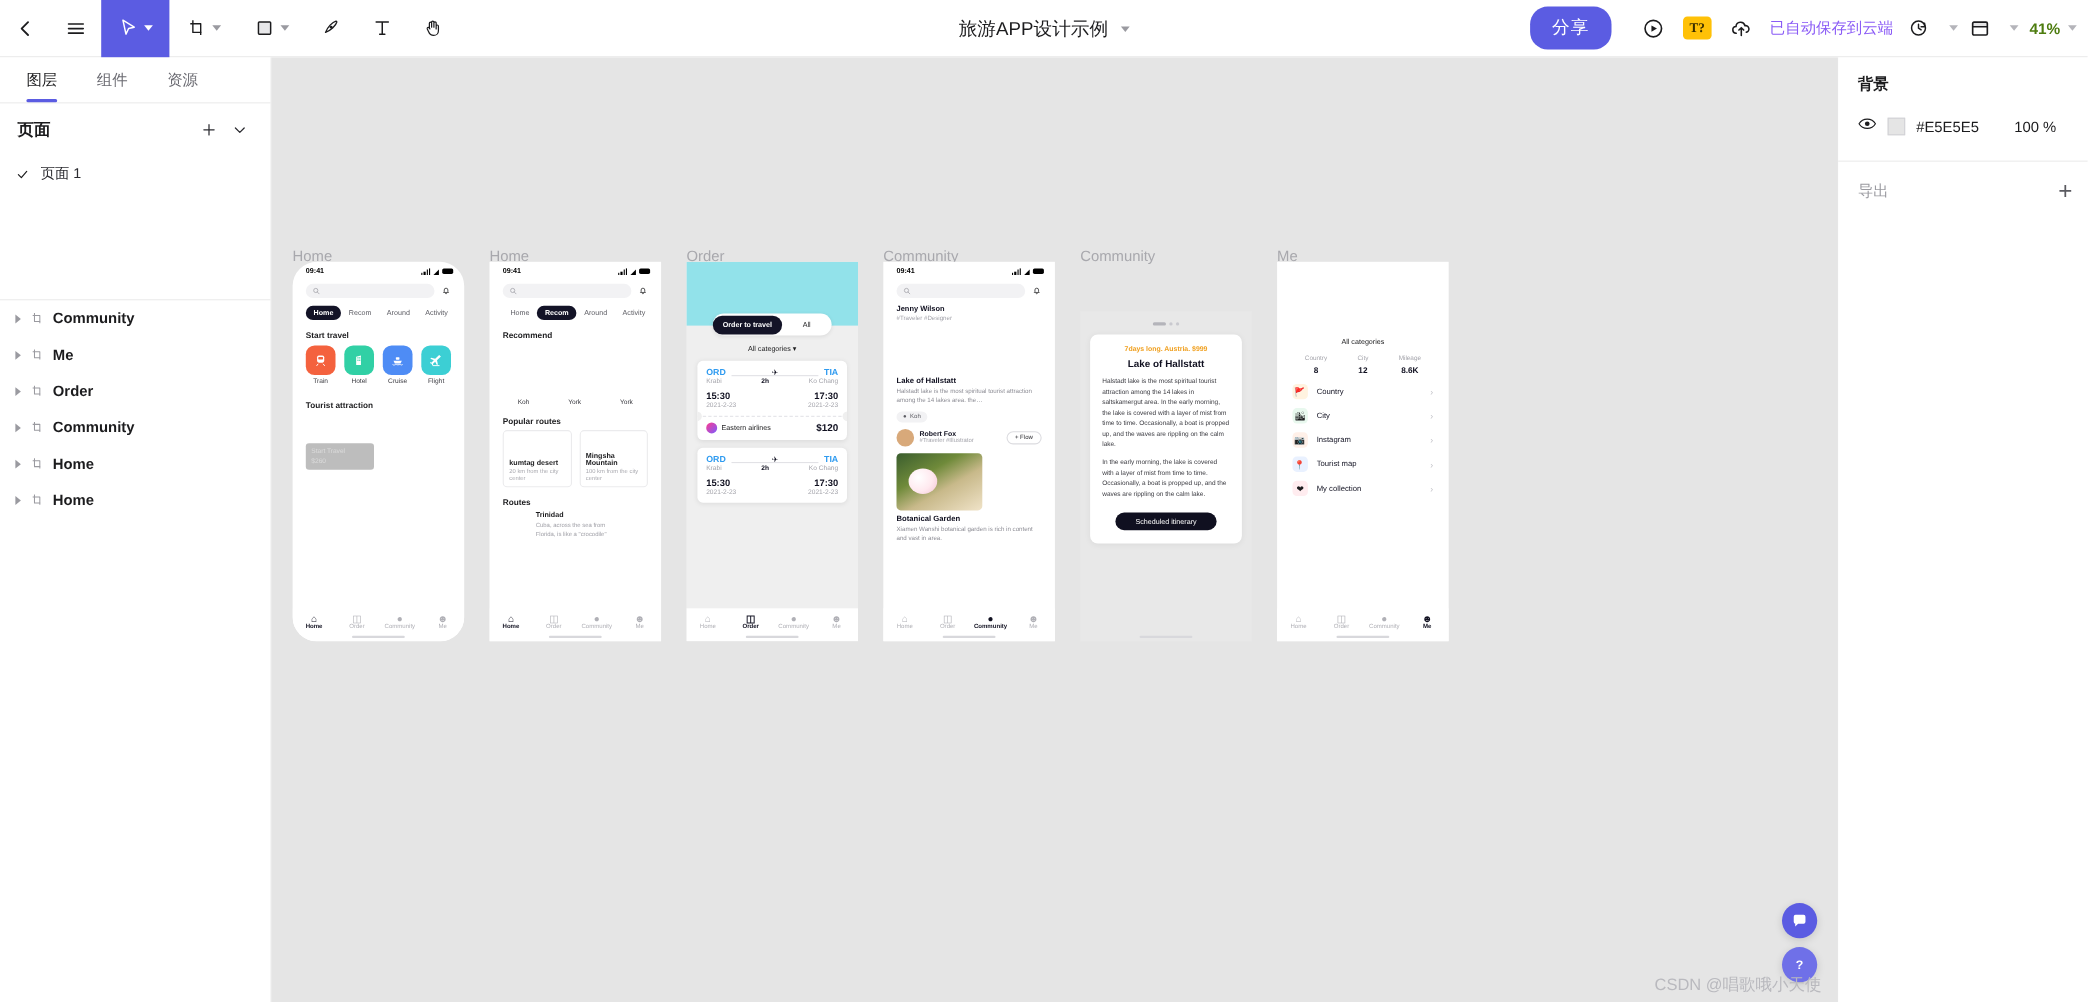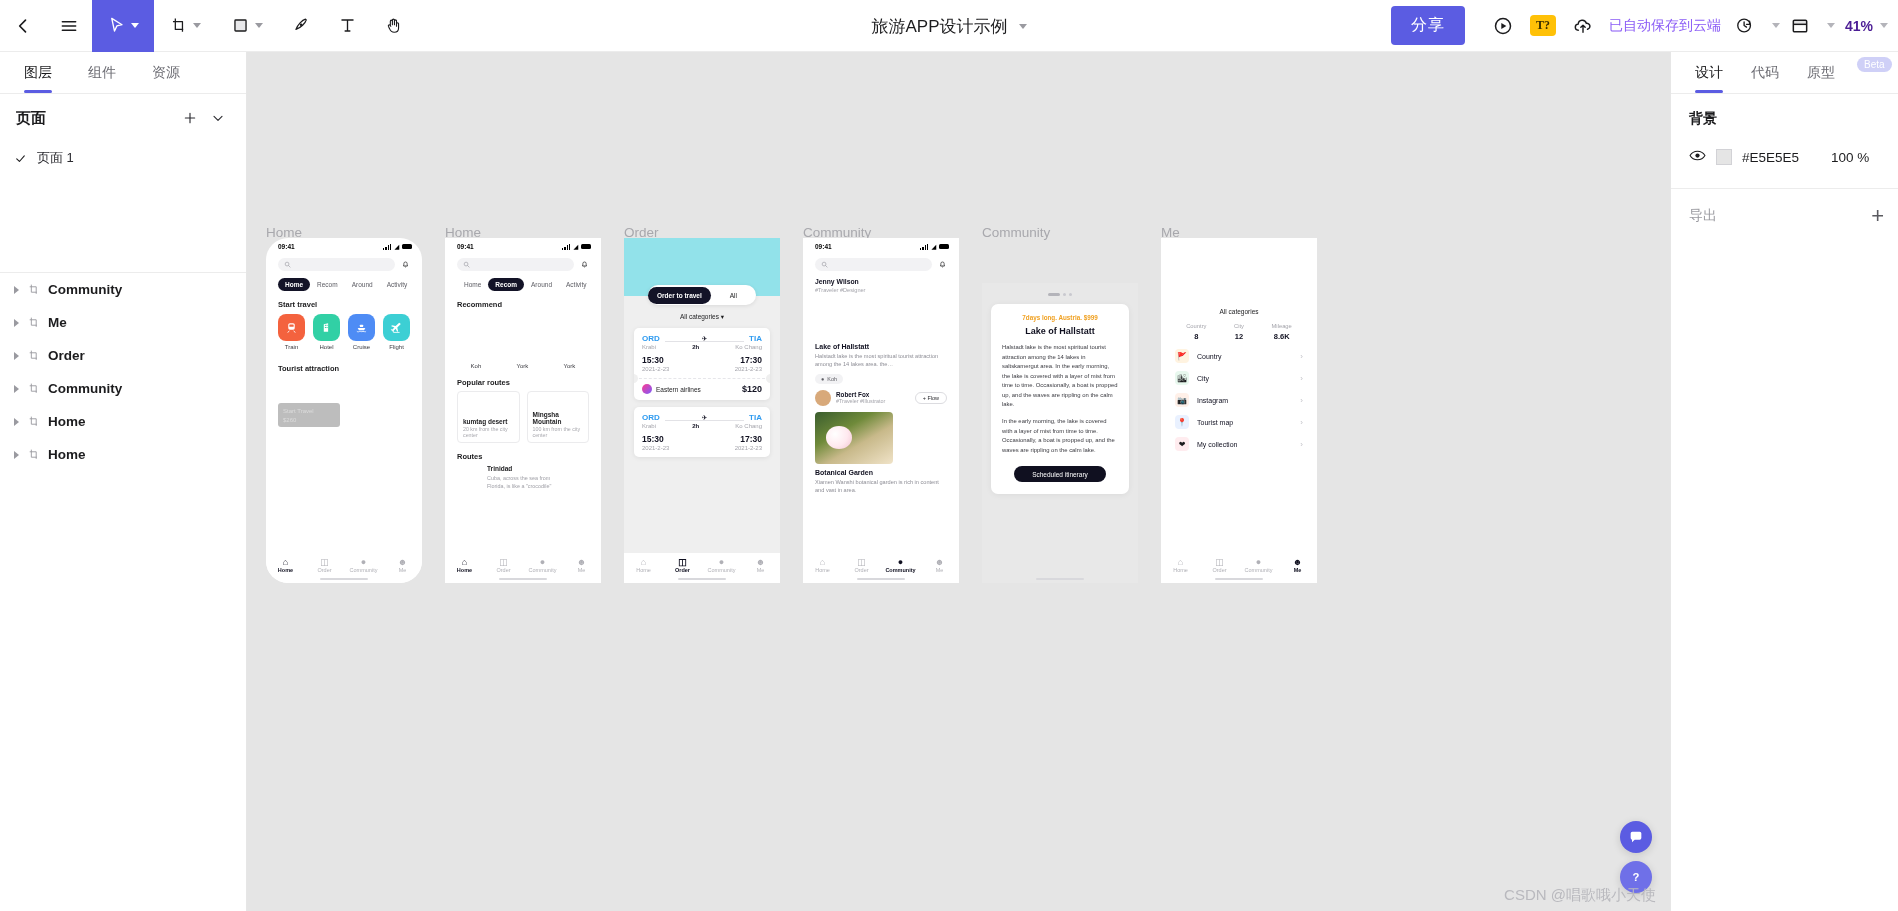--- a/index.html
+++ b/index.html
@@ -29,30 +29,30 @@
   .tb-title {
     position: absolute; left: 0; right: 0; top: 0; height: 52px;
     display: flex; align-items: center; justify-content: center; gap: 6px;
     font-size: 17px; color: #1c1c1e; pointer-events: none;
   }
   .tb-title .t { pointer-events: auto; cursor: default; }
   .tb-title .caret { pointer-events: auto; cursor: pointer; }
 
   .tb-right { margin-left: auto; display: flex; align-items: center; gap: 0; padding-right: 10px; }
   .share-btn {
-    background: #5b5ce2; color: #fff; font-size: 16px; border-radius: 4px;
+    background: #5b5ce2; color: #fff; font-size: 16px; border-radius: 16px;
     padding: 9px 20px; cursor: pointer; margin-right: 18px; letter-spacing: 1px;
   }
   .icon-btn { width: 40px; height: 52px; display: flex; align-items: center; justify-content: center; cursor: pointer; }
   .badge-t {
     background: #FFC107; color: #3a2f00; font-size: 12px; font-weight: bold;
     border-radius: 4px; padding: 3px 6px; font-family: "Liberation Serif", serif; cursor: pointer;
   }
   .save-text { font-size: 14px; color: #8b5cf6; margin: 0 4px 0 6px; white-space: nowrap; }
-  .zoom-val { font-size: 14px; color: #4c1d95; font-weight: bold; margin-left: 10px; }
+  .zoom-val { font-size: 14px; color: #4d7c0f; font-weight: bold; margin-left: 10px; }
   .mini-caret { width: 0; height: 0; border-left: 4px solid transparent; border-right: 4px solid transparent;
                 border-top: 5px solid #b4b4ba; margin-left: 7px; cursor: pointer; }
 
   
   .body { flex: 1; display: flex; min-height: 0; }
 
   
   .left {
     width: 247px; min-width: 247px; background: #fff;
     border-right: 1px solid #e6e6e6; display: flex; flex-direction: column;
@@ -826,26 +826,20 @@
       </div>
       <div class="fab help">
         <svg width="18" height="18" viewBox="0 0 24 24">
           <text x="12" y="17.5" font-size="15" font-weight="bold" text-anchor="middle" fill="#fff" font-family="Liberation Sans, sans-serif">?</text>
         </svg>
       </div>
       <div class="watermark">CSDN @唱歌哦小天使</div>
     </div>
 
     <div class="right">
-      <div class="rp-tabs">
-        <div class="rp-tab active">设计</div>
-        <div class="rp-tab">代码</div>
-        <div class="rp-tab">原型</div>
-        <div class="beta">Beta</div>
-      </div>
       <div class="rp-sec">
         <div class="h">背景</div>
       </div>
       <div class="bgrow">
         <span>
           <svg width="17" height="13" viewBox="0 0 24 18">
             <path d="M1.5 9S5 3 12 3s10.5 6 10.5 6-3.5 6-10.5 6S1.5 9 1.5 9Z" fill="none" stroke="#1c1c1e" stroke-width="1.5"></path>
             <circle cx="12" cy="9" r="3" fill="#1c1c1e"></circle>
           </svg>
         </span>

